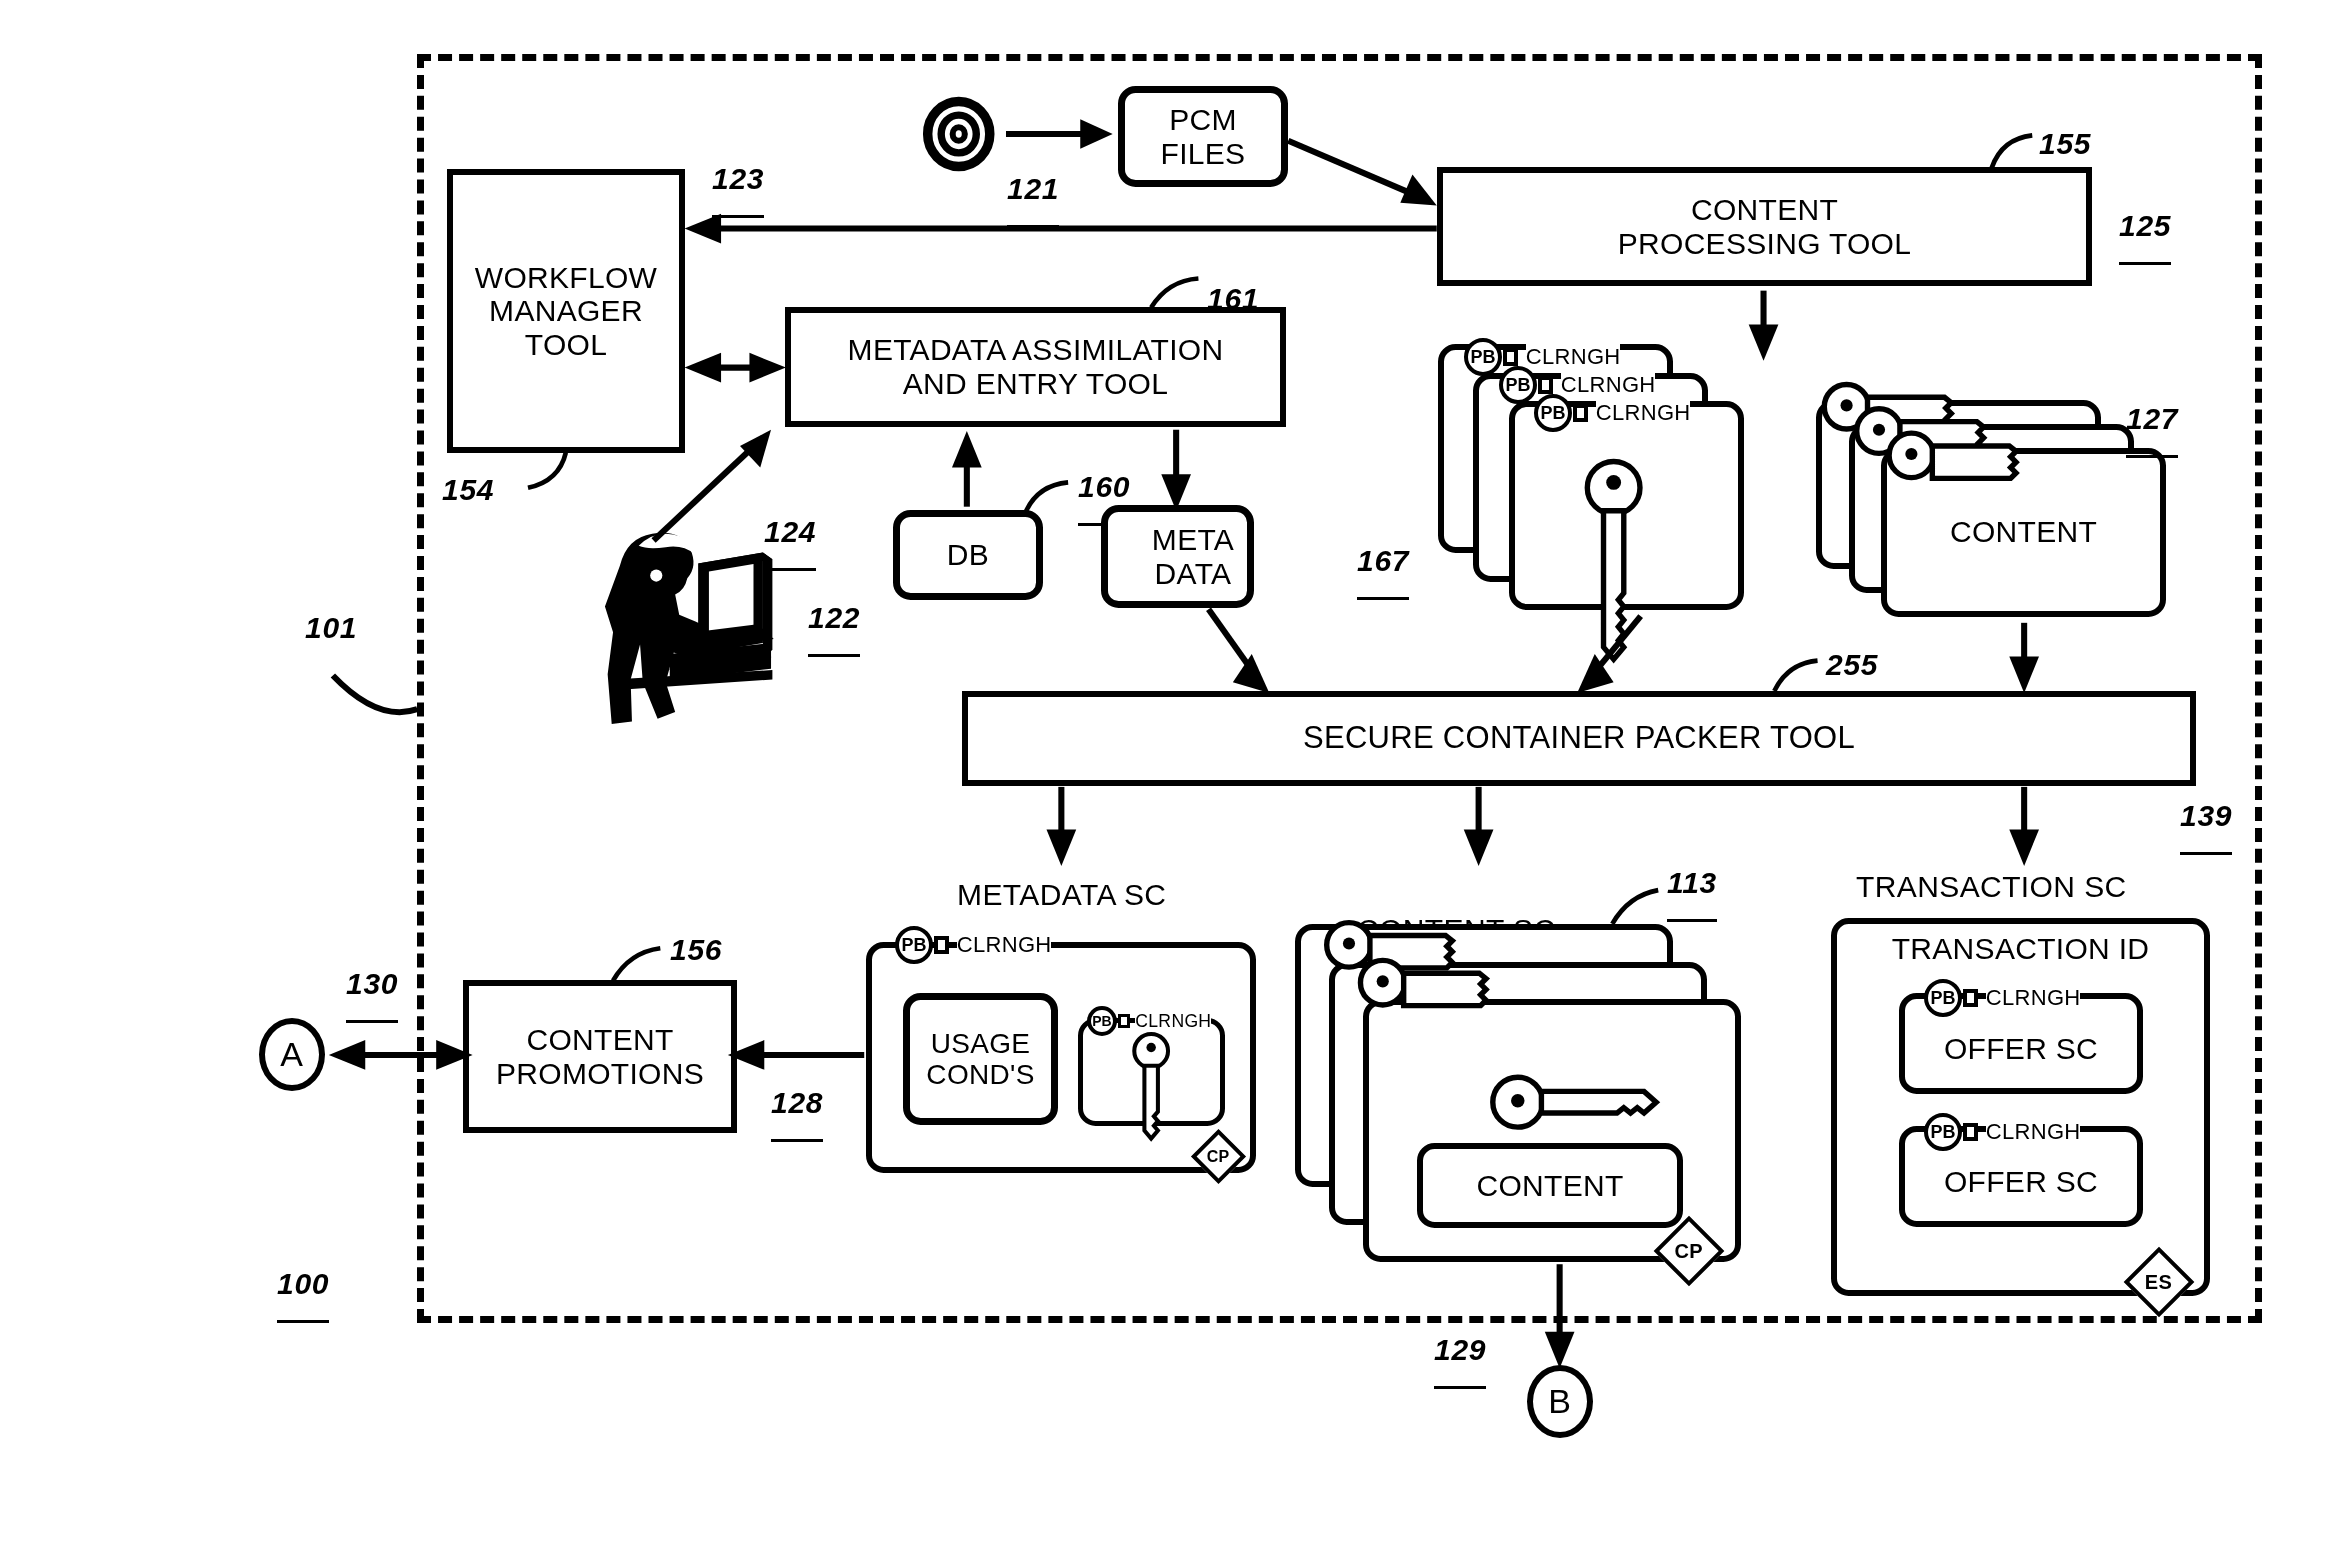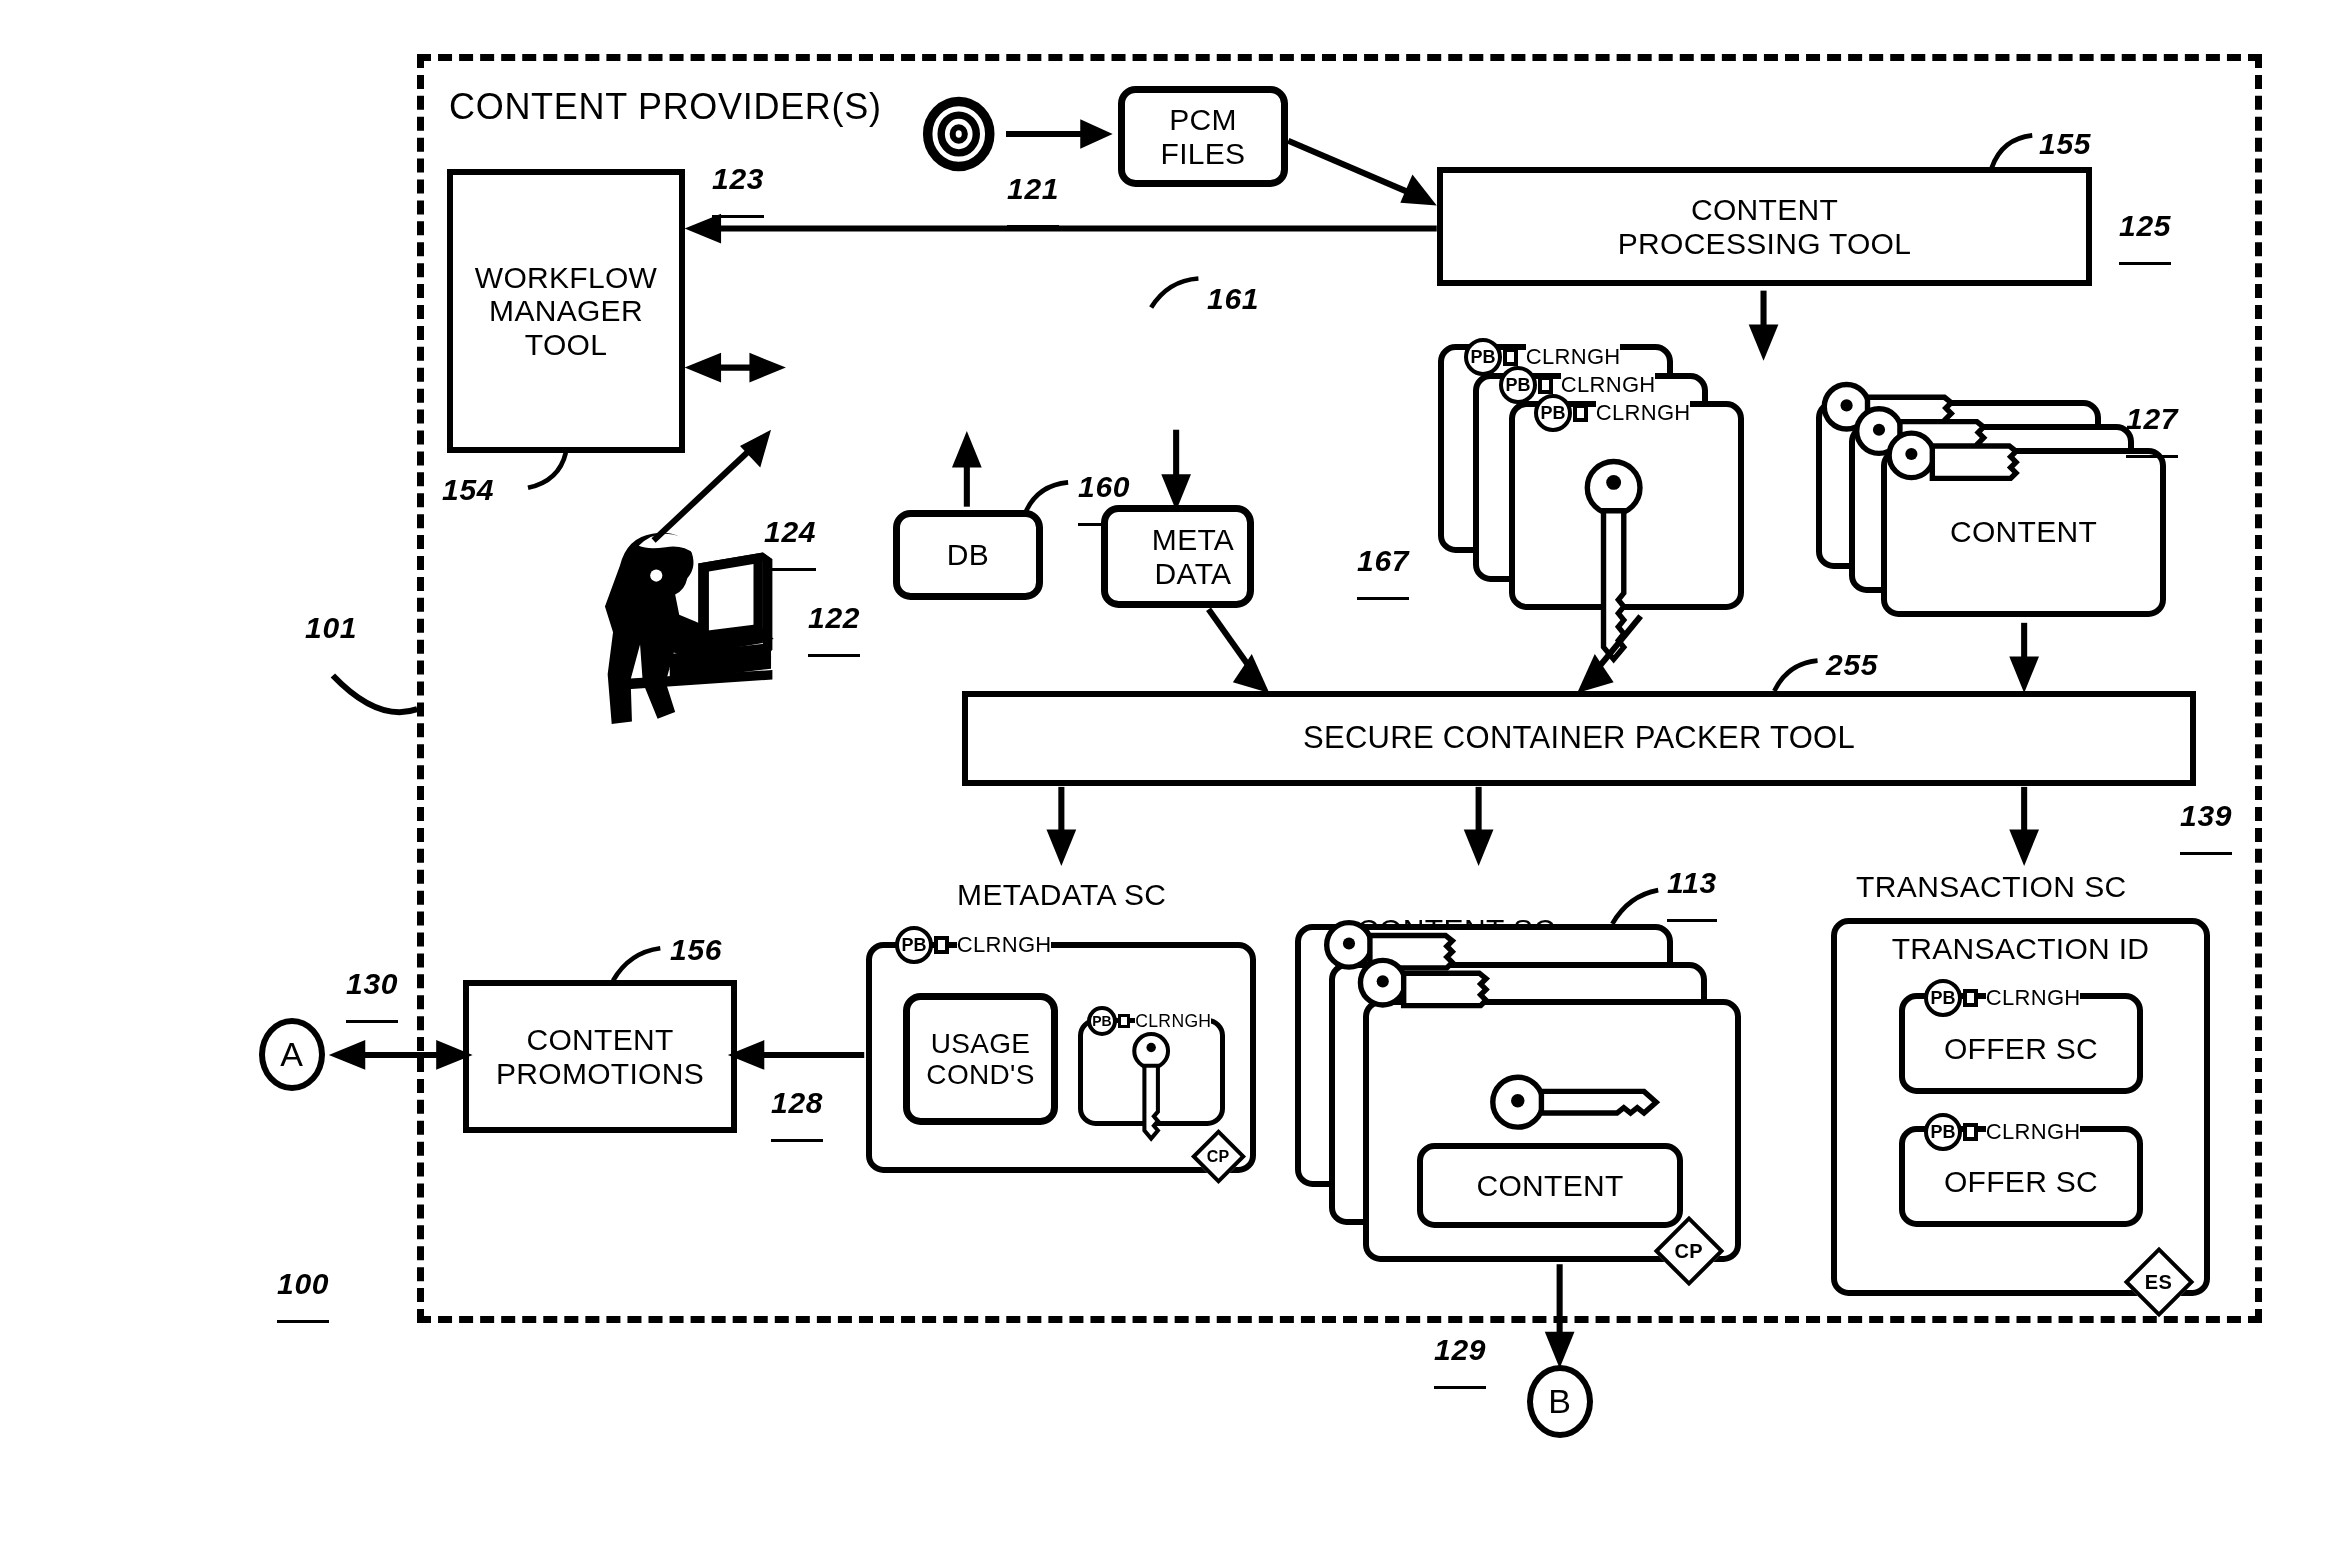--- a/index.html
+++ b/index.html
@@ -57,21 +57,20 @@
 
   <div class="abs dashed-frame" style="left:417px;top:54px;width:1845px;height:1269px;"></div>
 
   <svg class="ov" viewBox="0 0 3451 2317" width="2330" height="1565">
     <path d="M 493 1000 Q 560 1070 618 1050" stroke="#000" stroke-width="9" fill="none"></path>
   </svg>
   <div class="abs ref" style="left:305px;top:611px;">101</div>
 
   <div class="abs ref u" style="left:277px;top:1267px;">100</div>
 
-  <div class="abs" style="left:449px;top:86px;font-size:36px;letter-spacing:0.7px;white-space:nowrap;">CONTENT PROVIDER(S)</div>
 
   <svg class="ov" viewBox="0 0 3451 2317" width="2330" height="1565">
     <ellipse cx="1420" cy="198" rx="46" ry="48" fill="none" stroke="#000" stroke-width="14"></ellipse>
     <ellipse cx="1420" cy="198" rx="26" ry="28" fill="none" stroke="#000" stroke-width="11"></ellipse>
     <ellipse cx="1420" cy="198" rx="9" ry="10" fill="none" stroke="#000" stroke-width="9"></ellipse>
 
     <line x1="1490" y1="198" x2="1610" y2="198" stroke="#000" stroke-width="9"></line>
     <polygon points="1648,198 1600,176 1600,220" fill="#000"></polygon>
   </svg>
   <div class="abs ref u" style="left:1007px;top:172px;">121</div>
@@ -85,20 +84,24 @@
     <div class="lbl" style="white-space:pre-line;">WORKFLOW
 MANAGER
 TOOL</div>
   </div>
   <div class="abs ref u" style="left:712px;top:162px;">123</div>
   <svg class="ov" viewBox="0 0 3451 2317" width="2330" height="1565">
     <path d="M 838 670 Q 828 712 782 722" stroke="#000" stroke-width="7" fill="none"></path>
   </svg>
   <div class="abs ref" style="left:442px;top:473px;">154</div>
 
+  <div class="abs box" style="left:785px;top:307px;width:501px;height:120px;">
+    <div class="lbl" style="white-space:pre-line;">METADATA ASSIMILATION
+AND ENTRY TOOL</div>
+  </div>
   <svg class="ov" viewBox="0 0 3451 2317" width="2330" height="1565">
     <path d="M 1705 455 Q 1730 415 1775 412" stroke="#000" stroke-width="7" fill="none"></path>
   </svg>
   <div class="abs ref" style="left:1207px;top:282px;">161</div>
 
   <div class="abs box" style="left:1437px;top:167px;width:655px;height:119px;">
     <div class="lbl" style="white-space:pre-line;">CONTENT
 PROCESSING TOOL</div>
   </div>
   <svg class="ov" viewBox="0 0 3451 2317" width="2330" height="1565">

